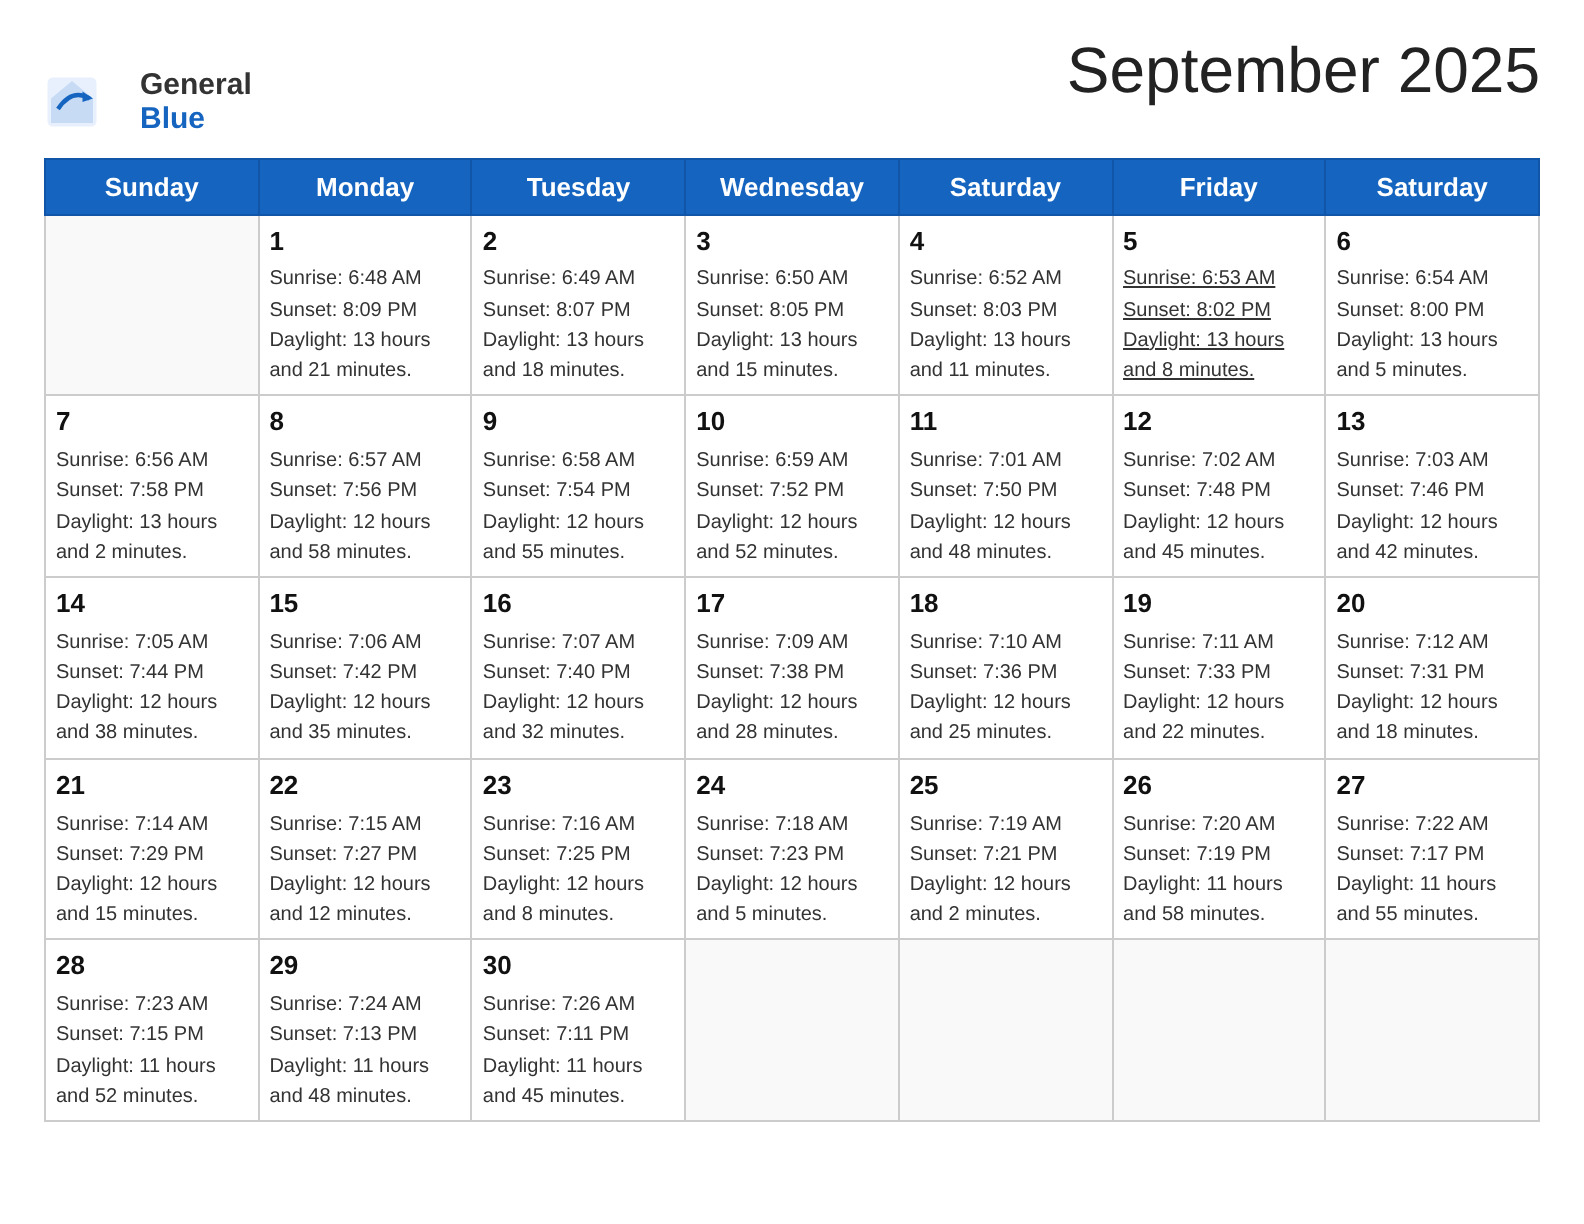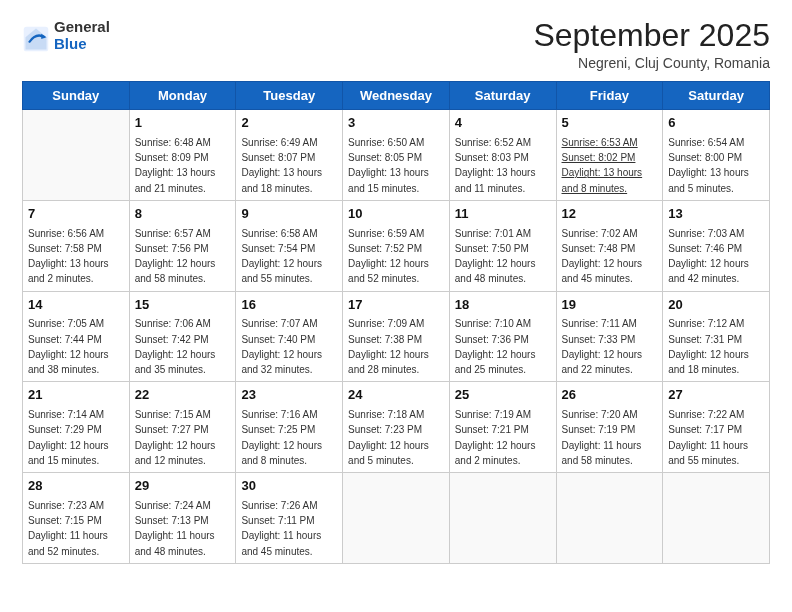--- a/index.html
+++ b/index.html
@@ -17,22 +17,23 @@
       background: #fff;
     }
     .header {
       display: flex;
       justify-content: space-between;
       align-items: flex-start;
       margin-bottom: 10px;
     }
     .logo {
       display: flex;
-      align-items: flex-end;
-      gap: 0;
+      align-items: center;
+      gap: 16px;
+      margin-top: 16px;
     }
     .logo-text {
       font-size: 15px;
       font-weight: bold;
       color: #333;
       line-height: 1.15;
     }
     .logo-text .general { display: block; }
     .logo-text .blue { display: block; color: #1565c0; }
     .logo-icon {
@@ -109,21 +110,20 @@
         <path d="M8 20 Q16 8 26 14" stroke="#1565c0" stroke-width="2.5" fill="none"></path>
         <path d="M22 10 L28 14 L22 16" fill="#1565c0"></path>
       </svg>
       <div class="logo-text">
         <span class="general">General</span>
         <span class="blue">Blue</span>
       </div>
     </div>
     <div class="title-block">
       <div class="month-title">September 2025</div>
-      <div class="location">Negreni, Cluj County, Romania</div>
     </div>
   </div>
 
   <table class="calendar">
     <thead>
       <tr>
       <th>Sunday</th>
           <th>Monday</th>
           <th>Tuesday</th>
           <th>Wednesday</th>

